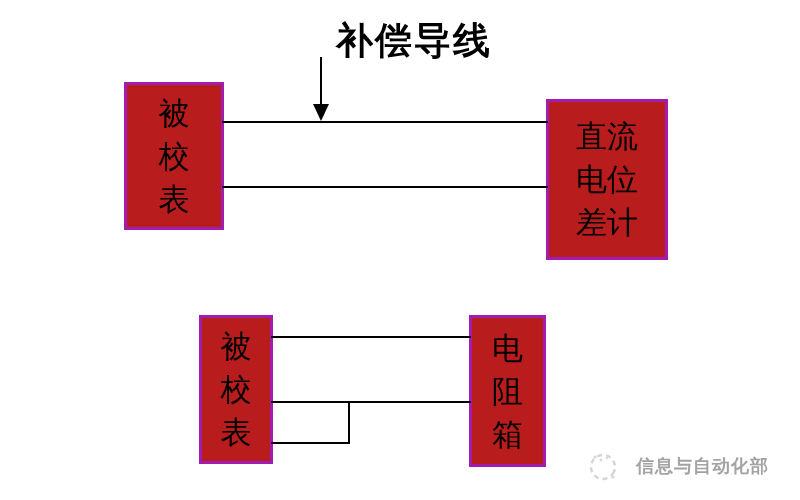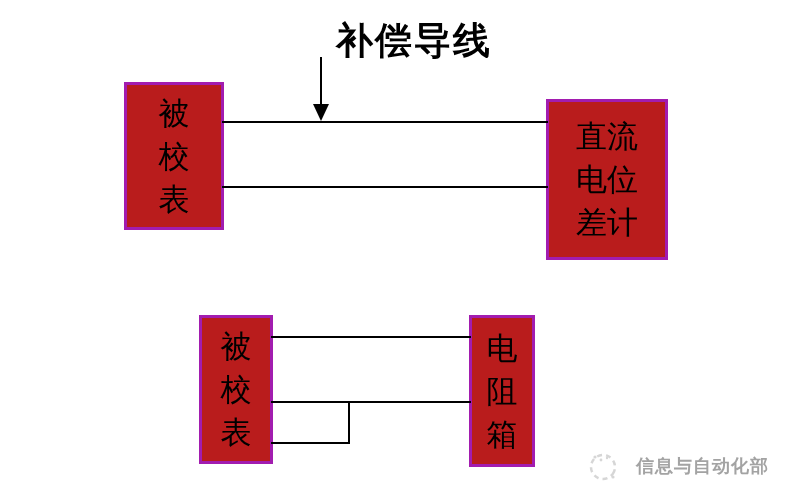--- a/index.html
+++ b/index.html
@@ -52,21 +52,21 @@
     box-sizing: border-box;
     border: 3px solid #a21caf;
     background: #b91c1c;
     display: flex;
     align-items: center;
     justify-content: center;
   }
   .box-tl { left: 118px; top: 82px;  width: 100px; height: 148px; }
   .box-tr { left: 540px; top: 99px;  width: 122px; height: 161px; }
   .box-bl { left: 193px; top: 315px; width: 74px;  height: 149px; }
-  .box-br { left: 463px; top: 315px; width: 66px;  height: 152px; }
+  .box-br { left: 463px; top: 315px; width: 77px;  height: 152px; }
   .vlabel {
     word-break: break-all;
     text-align: center;
     font-family: "Liberation Serif", serif;
     font-size: 31px;
     line-height: 43px;
     color: #000000;
   }
   .w1 { width: 31px; }
   .w2 { width: 62px; }

